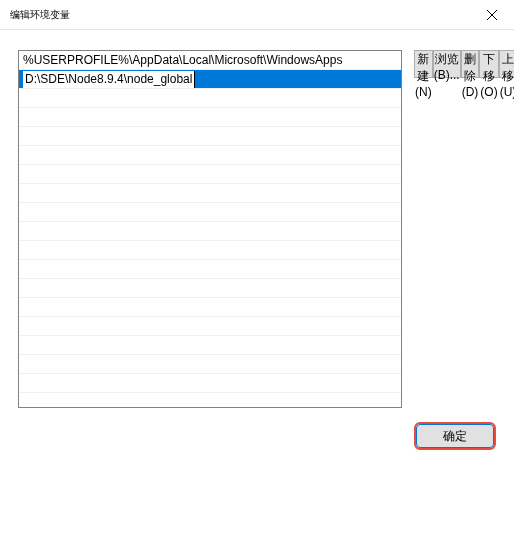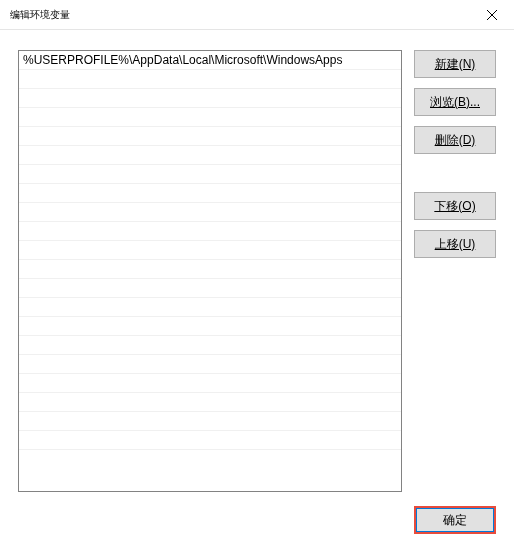--- a/index.html
+++ b/index.html
@@ -33,21 +33,21 @@
     }
     .close-btn svg { width: 10px; height: 10px; }
     .content {
       position: relative;
       padding: 20px 18px 14px 18px;
       height: calc(100% - 30px);
     }
     .main-area {
       display: flex;
       gap: 12px;
-      height: 442px;
+      height: 358px;
     }
     .listbox {
       flex: 1;
       border: 1px solid #828282;
       background: #fff;
       overflow: hidden;
     }
     .listbox .row {
       height: 19px;
       line-height: 19px;
@@ -73,22 +73,21 @@
       line-height: 17px;
       margin-top: 1px;
     }
     .listbox .empty-row {
       height: 19px;
       border-bottom: 1px solid #f0f0f0;
     }
     .button-column {
       width: 82px;
       display: flex;
-      flex-direction: column;
-      text-decoration: underline;
+      flex-direction: row;
     }
     .win-btn {
       height: 28px;
       border: 1px solid #adadad;
       background: #e1e1e1;
       font-size: 12px;
       color: #000;
       cursor: pointer;
       font-family: inherit;
       margin-bottom: 10px;
@@ -96,20 +95,21 @@
     .spacer-lg { height: 28px; }
     .bottom-buttons {
       display: flex;
       justify-content: flex-end;
       gap: 10px;
       margin-top: 14px;
     }
     .bottom-buttons .win-btn {
       width: 82px;
       margin-bottom: 0;
+      border-radius: 6px;
     }
     .bottom-buttons .win-btn.default {
       border: 2px solid #e74c3c;
       outline: 1px solid #0078d7;
       outline-offset: -3px;
     }
   </style>
 </head>
 <body>
 
@@ -120,20 +120,21 @@
       <line x1="0" y1="0" x2="10" y2="10" stroke="#000" stroke-width="1"></line>
       <line x1="10" y1="0" x2="0" y2="10" stroke="#000" stroke-width="1"></line>
     </svg>
   </div>
 </div>
 
 <div class="content">
   <div class="main-area">
     <div class="listbox" id="listbox">
         <div class="row">%USERPROFILE%\AppData\Local\Microsoft\WindowsApps</div>
+        <div class="row selected"><span class="edit-field">D:\SDE\Node8.9.4\node_global</span></div>
         <div class="empty-row"></div>
         <div class="empty-row"></div>
         <div class="empty-row"></div>
         <div class="empty-row"></div>
         <div class="empty-row"></div>
         <div class="empty-row"></div>
         <div class="empty-row"></div>
         <div class="empty-row"></div>
         <div class="empty-row"></div>
         <div class="empty-row"></div>

